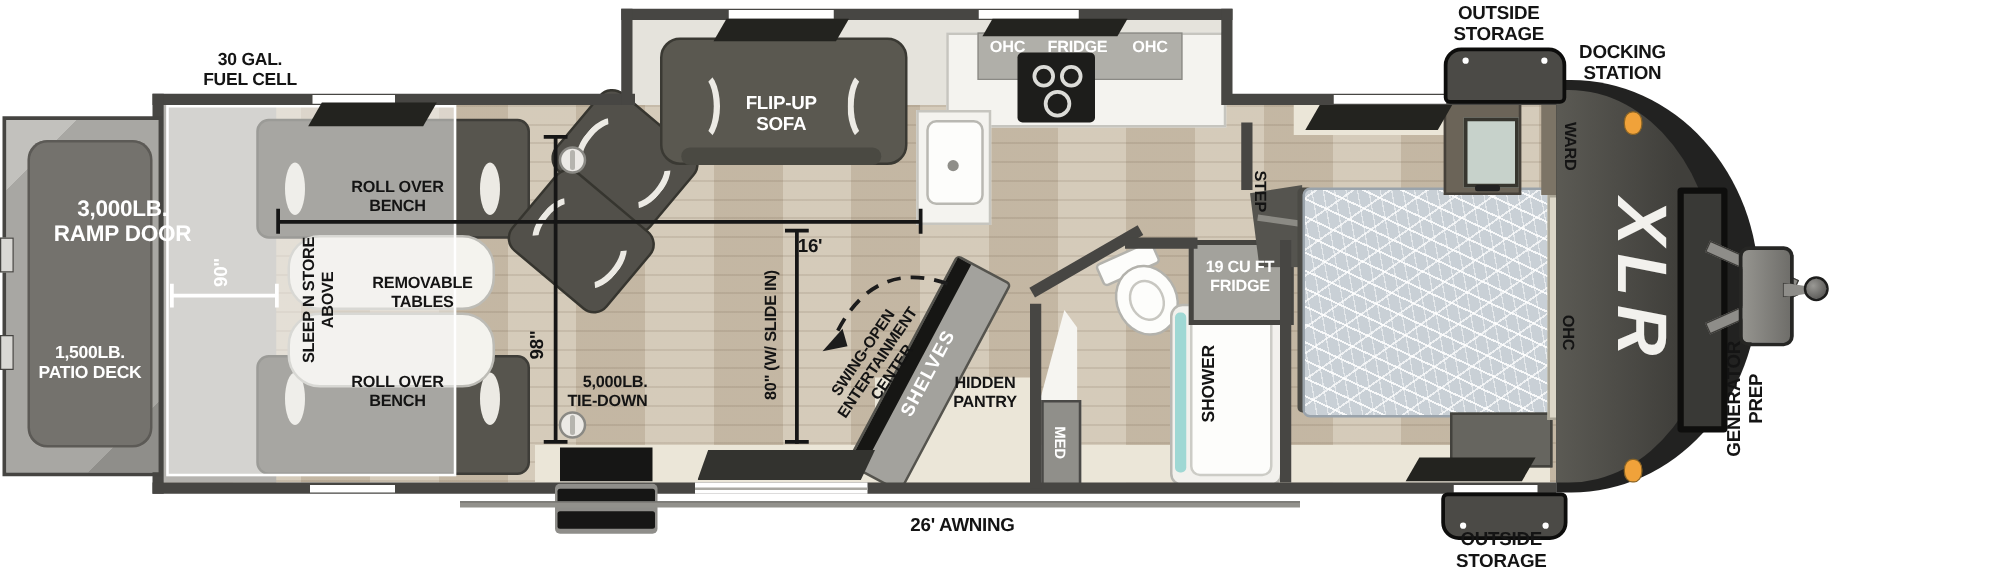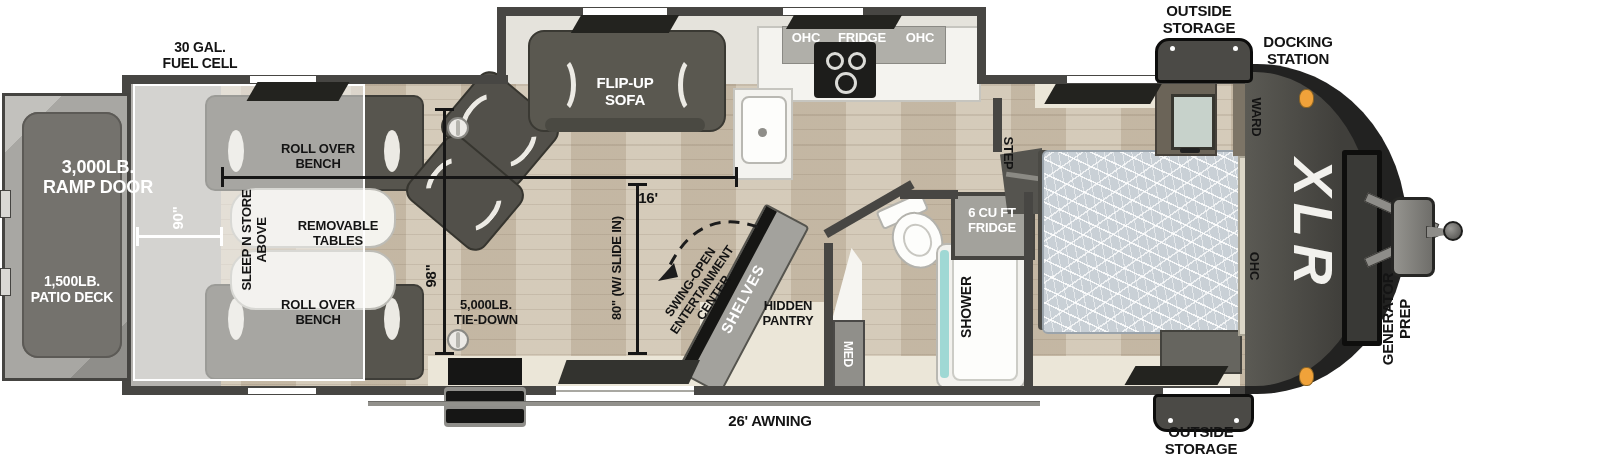--- a/index.html
+++ b/index.html
@@ -210,35 +210,35 @@
   <div class="c white" style="left:72px;top:290px;font-size:14px;">1,500LB.
 PATIO DECK</div>
   <div class="c" style="left:318px;top:157px;">ROLL OVER
 BENCH</div>
   <div class="c" style="left:338px;top:234px;">REMOVABLE
 TABLES</div>
   <div class="c" style="left:318px;top:313px;">ROLL OVER
 BENCH</div>
   <div class="c rm90" style="left:255px;top:240px;">SLEEP N STORE
 ABOVE</div>
-  <div class="c" style="left:486px;top:313px;">5,000LB.
+  <div class="c" style="left:486px;top:313px;text-align:right;">5,000LB.
 TIE-DOWN</div>
   <div class="c white" style="left:625px;top:92px;font-size:15px;">FLIP-UP
 SOFA</div>
   <div class="c white" style="left:806px;top:38px;">OHC</div>
   <div class="c white" style="left:862px;top:38px;">FRIDGE</div>
   <div class="c white" style="left:920px;top:38px;">OHC</div>
   <div class="c rm56" style="left:702px;top:290px;font-size:12.5px;">SWING-OPEN
 ENTERTAINMENT
 CENTER</div>
   <div class="c" style="left:788px;top:314px;">HIDDEN
 PANTRY</div>
   <div class="c r90 white" style="left:847px;top:354px;font-size:12px;">MED</div>
   <div class="c rm90" style="left:967px;top:307px;font-size:14px;">SHOWER</div>
-  <div class="c white" style="left:992px;top:221px;">6 CU FT
+  <div class="c white" style="left:992px;top:221px;">19 CU FT
 FRIDGE</div>
   <div class="c r90" style="left:1008px;top:153px;">STEP</div>
   <div class="c r90" style="left:1256px;top:117px;">WARD</div>
   <div class="c r90" style="left:1254px;top:266px;">OHC</div>
   <div class="c" style="left:1199px;top:20px;font-size:15px;">OUTSIDE
 STORAGE</div>
   <div class="c" style="left:1298px;top:51px;font-size:15px;">DOCKING
 STATION</div>
   <div class="c r90" style="left:1313px;top:225px;font-size:56px;font-style:italic;font-weight:800;letter-spacing:7px;color:#f2f1ed;">XLR</div>
   <div class="c rm90" style="left:1397px;top:319px;font-size:15px;">GENERATOR

